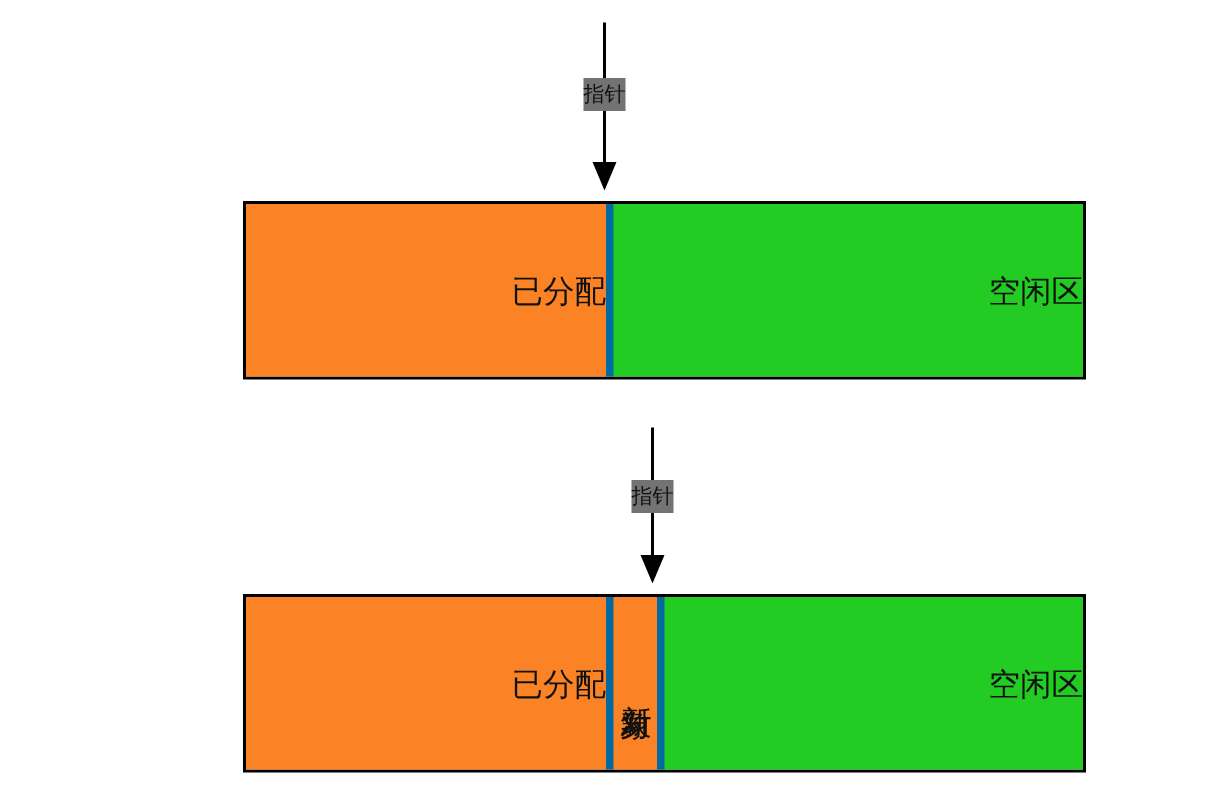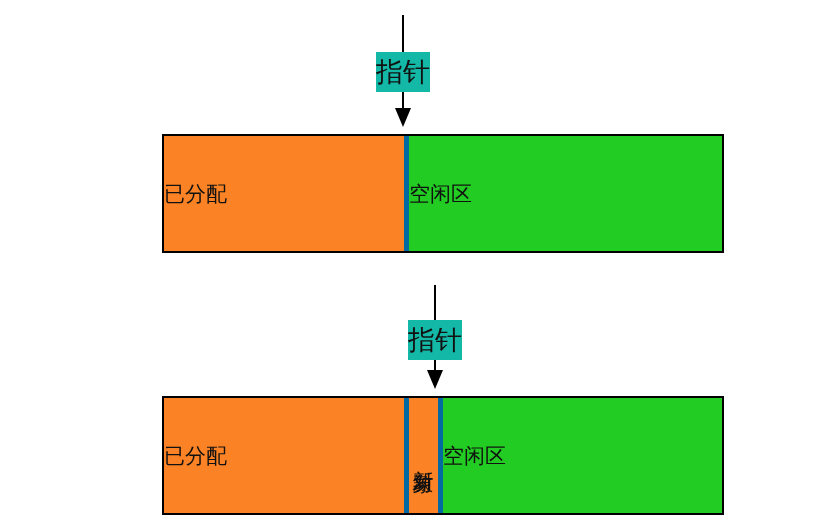--- a/index.html
+++ b/index.html
@@ -1,22 +1,22 @@
 <!DOCTYPE html>
 <html><head>
 <meta charset="utf-8">
 <style>
   html,body{margin:0;padding:0;background:#ffffff;}
   body{width:814px;height:530px;position:relative;overflow:hidden;font-family:"DejaVu Sans","Liberation Sans",sans-serif;}
   .abs{position:absolute;}
   .bar{position:absolute;height:119px;border:2px solid #000;display:flex;box-sizing:border-box;}
-  .seg{height:100%;display:flex;align-items:center;justify-content:flex-start;font-size:21px;color:#111;box-sizing:border-box;}
+  .seg{height:100%;display:flex;align-items:center;justify-content:flex-end;font-size:21px;color:#111;box-sizing:border-box;}
   .seg + .seg{border-left:5px solid #0369a1;}
   .vtext{writing-mode:vertical-rl;text-orientation:upright;font-size:21px;letter-spacing:2px;}
-  .label{position:absolute;background:#14b8a6;font-size:27px;color:#111;padding:2px 0;transform:translateX(-50%);}
+  .label{position:absolute;background:#737373;font-size:14px;color:#111;padding:2px 0;transform:translateX(-50%);}
 </style>
 </head>
 <body>
 
 <svg class="abs" style="left:0;top:0" width="814" height="530">
   <line x1="403" y1="15" x2="403" y2="110" stroke="#000" stroke-width="2"></line>
   <polygon points="395,108 411,108 403,127" fill="#000"></polygon>
   <line x1="435" y1="285" x2="435" y2="372" stroke="#000" stroke-width="2"></line>
   <polygon points="427,370 443,370 435,389" fill="#000"></polygon>
 </svg>

